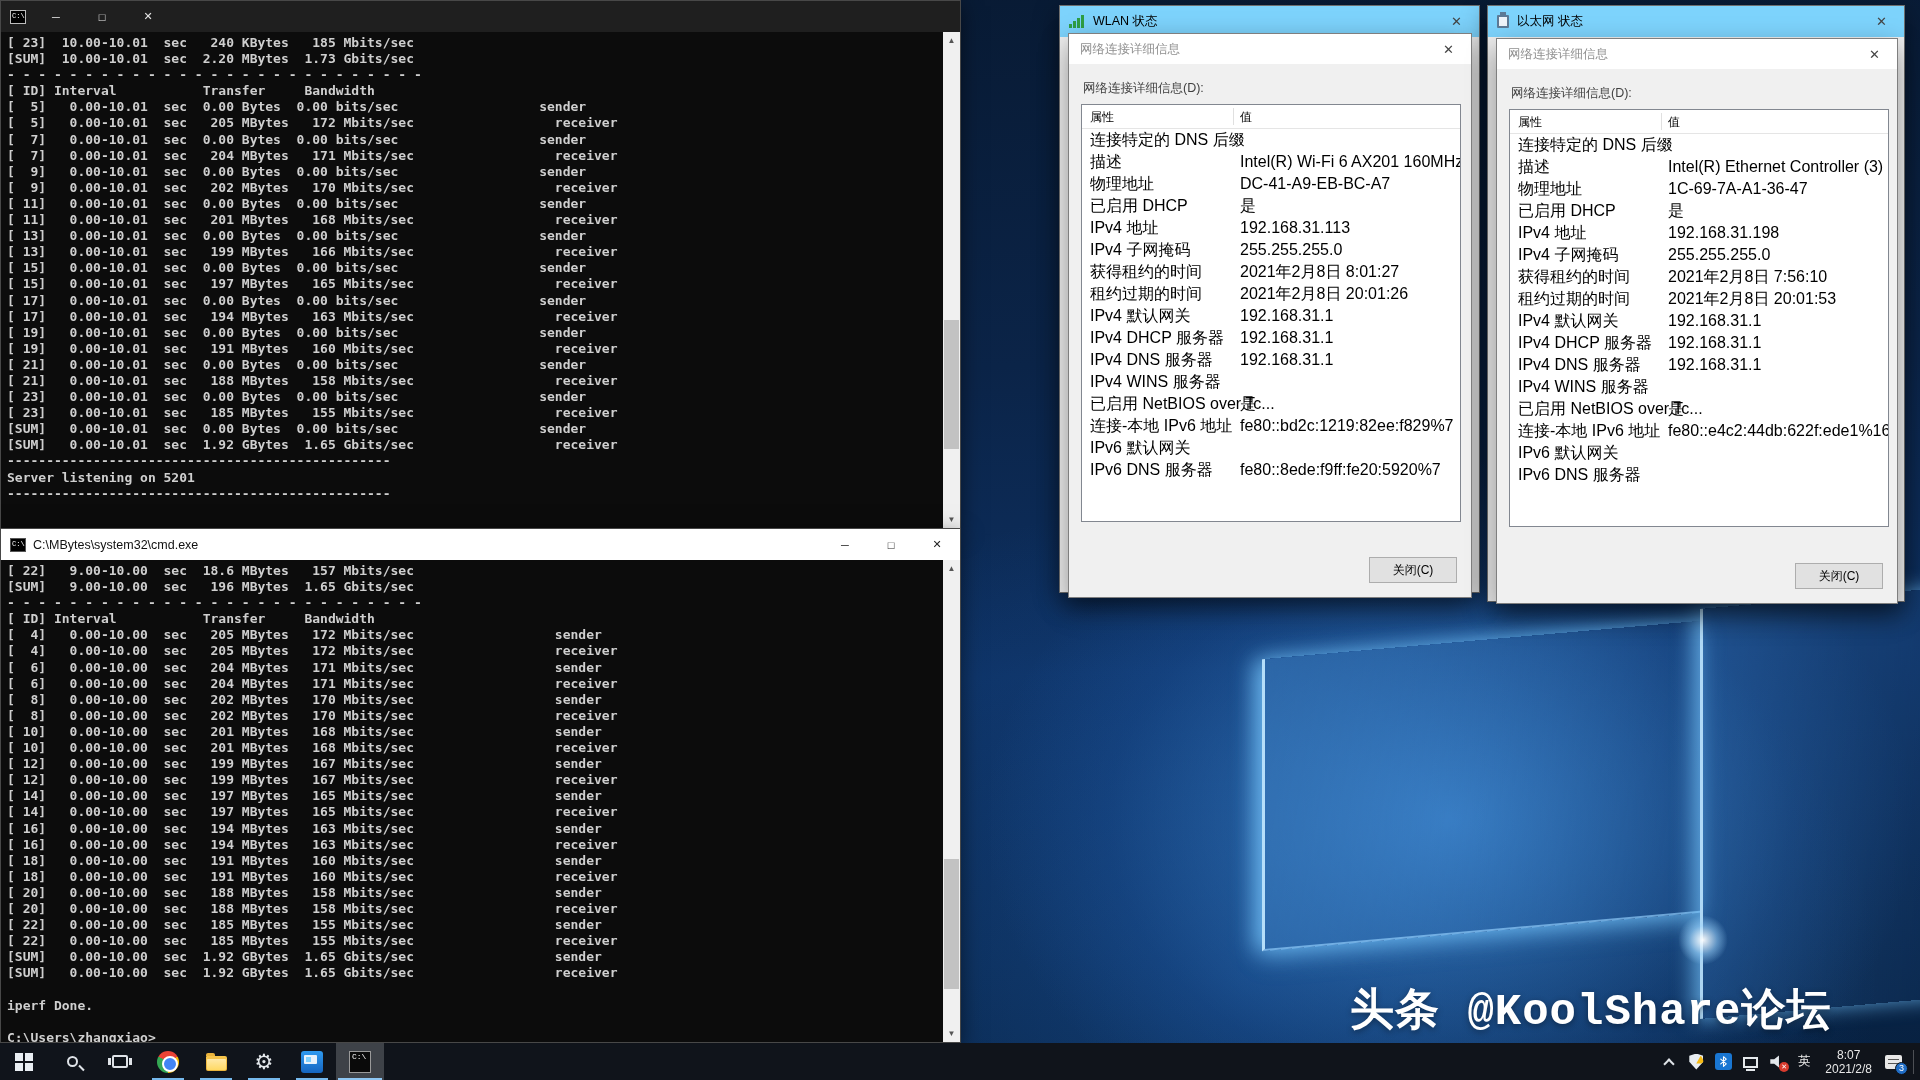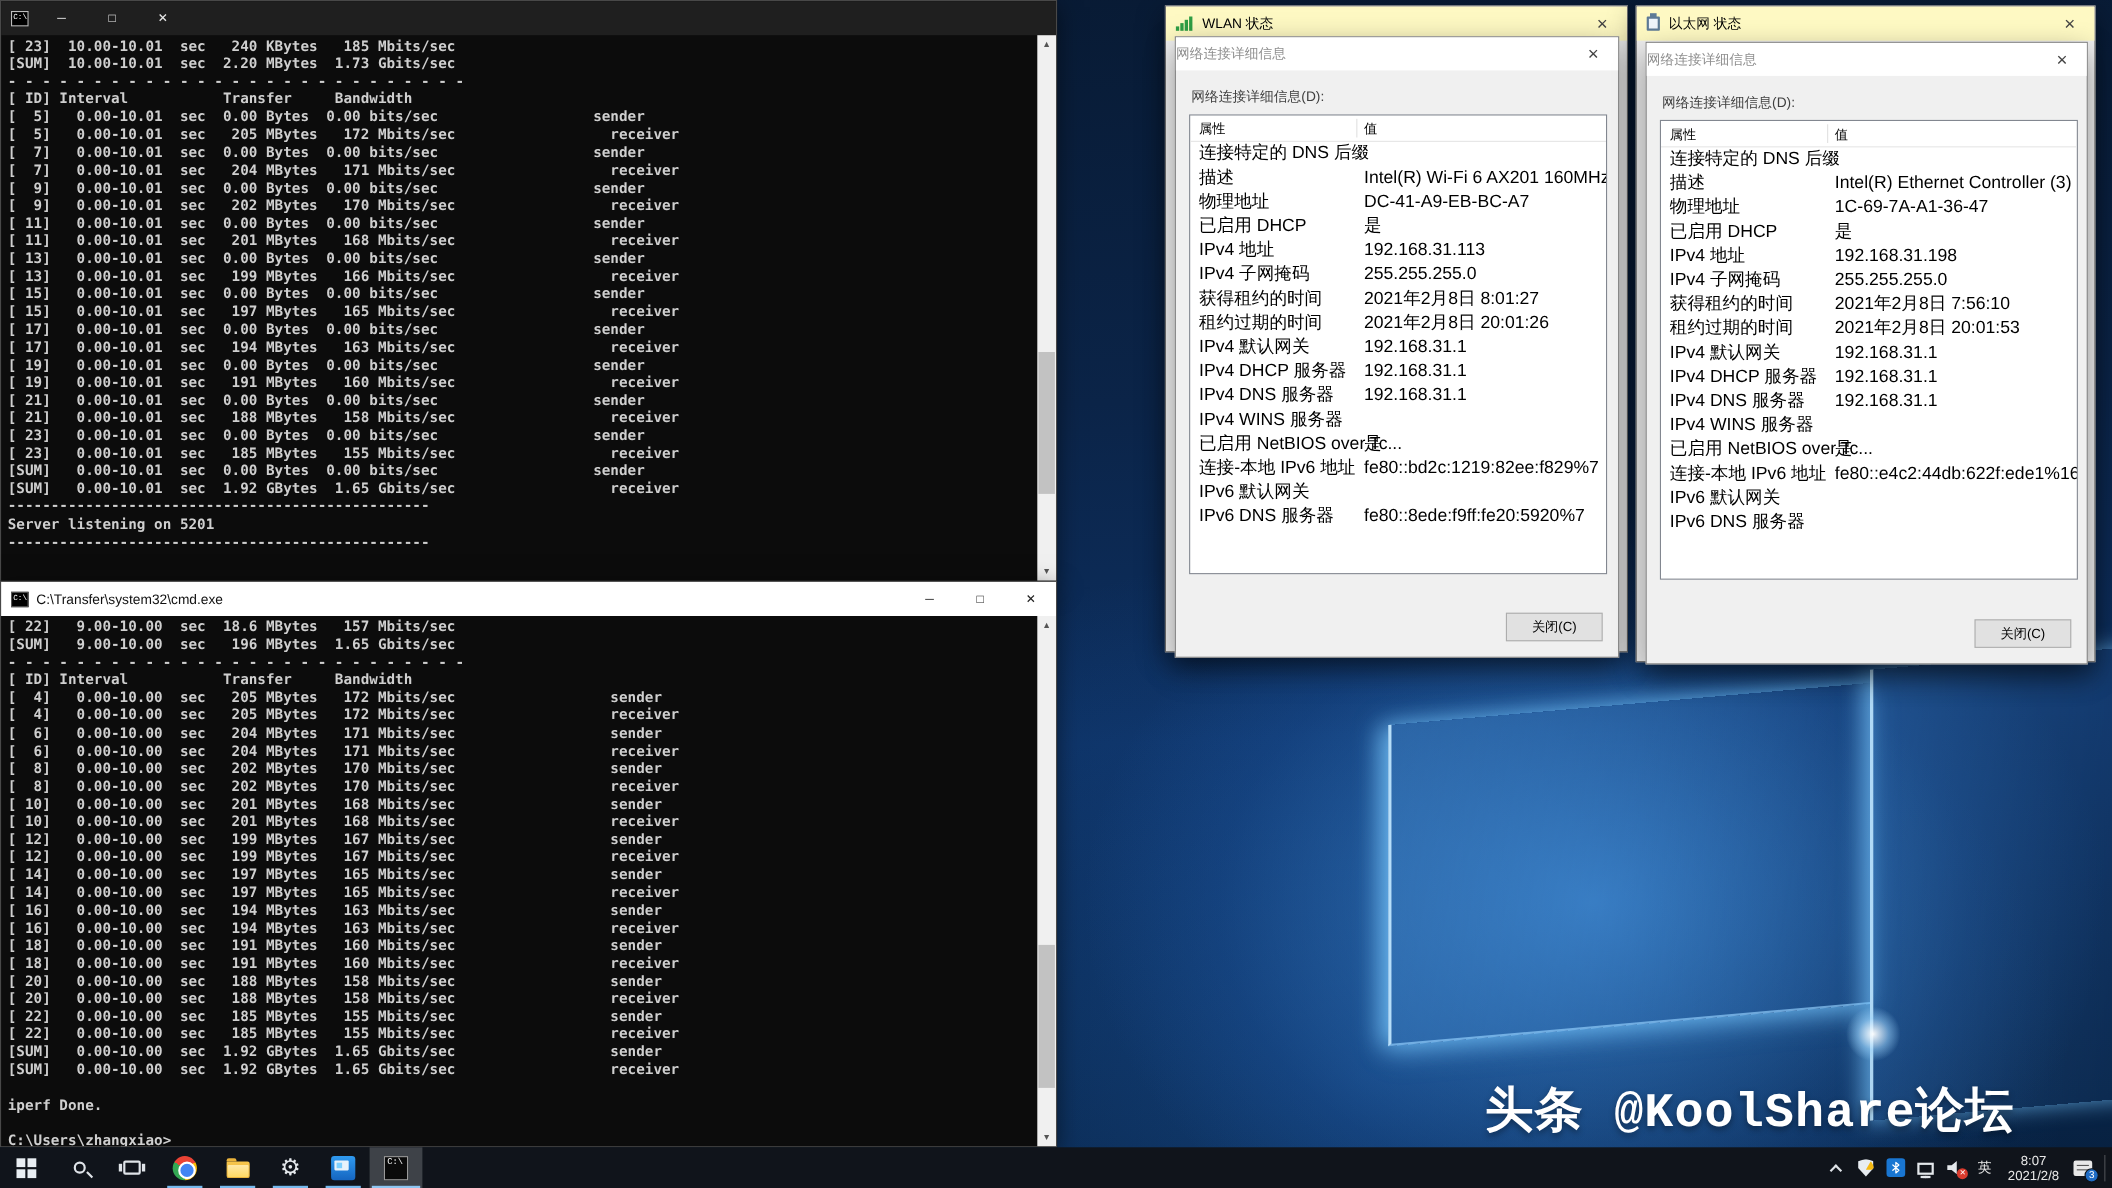--- a/index.html
+++ b/index.html
@@ -52,39 +52,39 @@
     display:flex; align-items:center; justify-content:center; }
   .sb-up { top:0; } .sb-down { bottom:0; }
   .sb-thumb { position:absolute; left:1px; width:15px; background:#c2c2c2; }
   #thumb-top { top:58%; height:26%; }
   #thumb-bot { top:62%; height:27%; }
 
   
   .statwin { position:absolute; background:#f0f0f0; border:1px solid #6e6e6e; box-shadow:0 8px 24px rgba(0,0,0,.45); }
   #wlan-win { left:1059px; top:5px; width:421px; height:588px; }
   #eth-win  { left:1487px; top:5px; width:418px; height:597px; }
-  .stat-title { height:31px; background:#fef9c3; display:flex; align-items:center; font-size:12.5px; color:#000; }
+  .stat-title { height:31px; background:#7dd3fc; display:flex; align-items:center; font-size:12.5px; color:#000; }
   .stat-title .s-ico { margin:0 8px 0 9px; }
   .stat-title .s-txt { flex:1; }
   .x-btn { width:45px; height:31px; display:flex; align-items:center; justify-content:center; color:#444; font-size:13px; }
 
   .wifi-ico { display:inline-block; width:16px; height:13px; position:relative; }
   .wifi-ico i { position:absolute; bottom:0; width:3px; background:#2e9e44; }
   .wifi-ico i:nth-child(1){ left:0;  height:4px; }
   .wifi-ico i:nth-child(2){ left:4px; height:7px; }
   .wifi-ico i:nth-child(3){ left:8px; height:10px; }
   .wifi-ico i:nth-child(4){ left:12px; height:13px; }
   .eth-ico { display:inline-block; width:12px; height:13px; border:2px solid #5d7astroke; border:2px solid #5d7a96; border-radius:1px; position:relative; background:#eef4fa; }
   .eth-ico::before { content:""; position:absolute; left:1px; top:-5px; width:6px; height:4px; background:#5d7a96; }
 
   .dialog { position:absolute; background:#f0f0f0; border:1px solid #7f7f7f; box-shadow:0 10px 26px rgba(0,0,0,.4); }
   #wlan-dlg { left:1068px; top:33px; width:404px; height:565px; }
   #eth-dlg  { left:1496px; top:38px; width:402px; height:566px; }
   .dlg-title { height:30px; background:#fff; display:flex; align-items:center; font-size:12.5px; color:#8f8f8f; }
-  .dlg-title .d-txt { flex:1; }
+  .dlg-title .d-txt { flex:1; padding-left:11px; }
   .dlg-label { position:absolute; left:14px; top:46px; font-size:12.5px; color:#404040; }
   .ntable { position:absolute; left:12px; top:70px; width:380px; height:418px; background:#fff; border:1px solid #828790; overflow:hidden; }
   .nhead { position:relative; height:24px; line-height:24px; font-size:12px; color:#000; border-bottom:1px solid #e5e5e5; }
   .nhead .pcol { position:absolute; left:8px; }
   .nhead .vcol { position:absolute; left:158px; }
   .nhead .hdiv { position:absolute; left:151px; top:3px; bottom:3px; width:1px; background:#e0e0e0; }
   .nrow { position:relative; height:22px; line-height:22px; font-size:16px; color:#000; white-space:nowrap; }
   .nrow .pcol { position:absolute; left:8px; }
   .nrow .vcol { position:absolute; left:158px; }
   .close-btn { position:absolute; right:14px; bottom:14px; width:88px; height:26px; background:#e1e1e1;
@@ -190,21 +190,21 @@
   <div class="vscroll">
     <span class="sb-arrow sb-up">▲</span>
     <span class="sb-thumb" id="thumb-top"></span>
     <span class="sb-arrow sb-down">▼</span>
   </div>
 </div>
 
 <div class="term" id="term-bot">
   <div class="term-title light">
     <span class="cmd-ico">C:\</span>
-    <span class="t-title">C:\Transfer\system32\cmd.exe</span>
+    <span class="t-title">C:\MBytes\system32\cmd.exe</span>
     <span class="cap-btn">─</span>
     <span class="cap-btn">□</span>
     <span class="cap-btn">✕</span>
   </div>
   <div class="term-body">
     <pre>[ 22]   9.00-10.00  sec  18.6 MBytes   157 Mbits/sec
 [SUM]   9.00-10.00  sec   196 MBytes  1.65 Gbits/sec
 - - - - - - - - - - - - - - - - - - - - - - - - - - -
 [ ID] Interval           Transfer     Bandwidth
 [  4]   0.00-10.00  sec   205 MBytes   172 Mbits/sec                  sender

